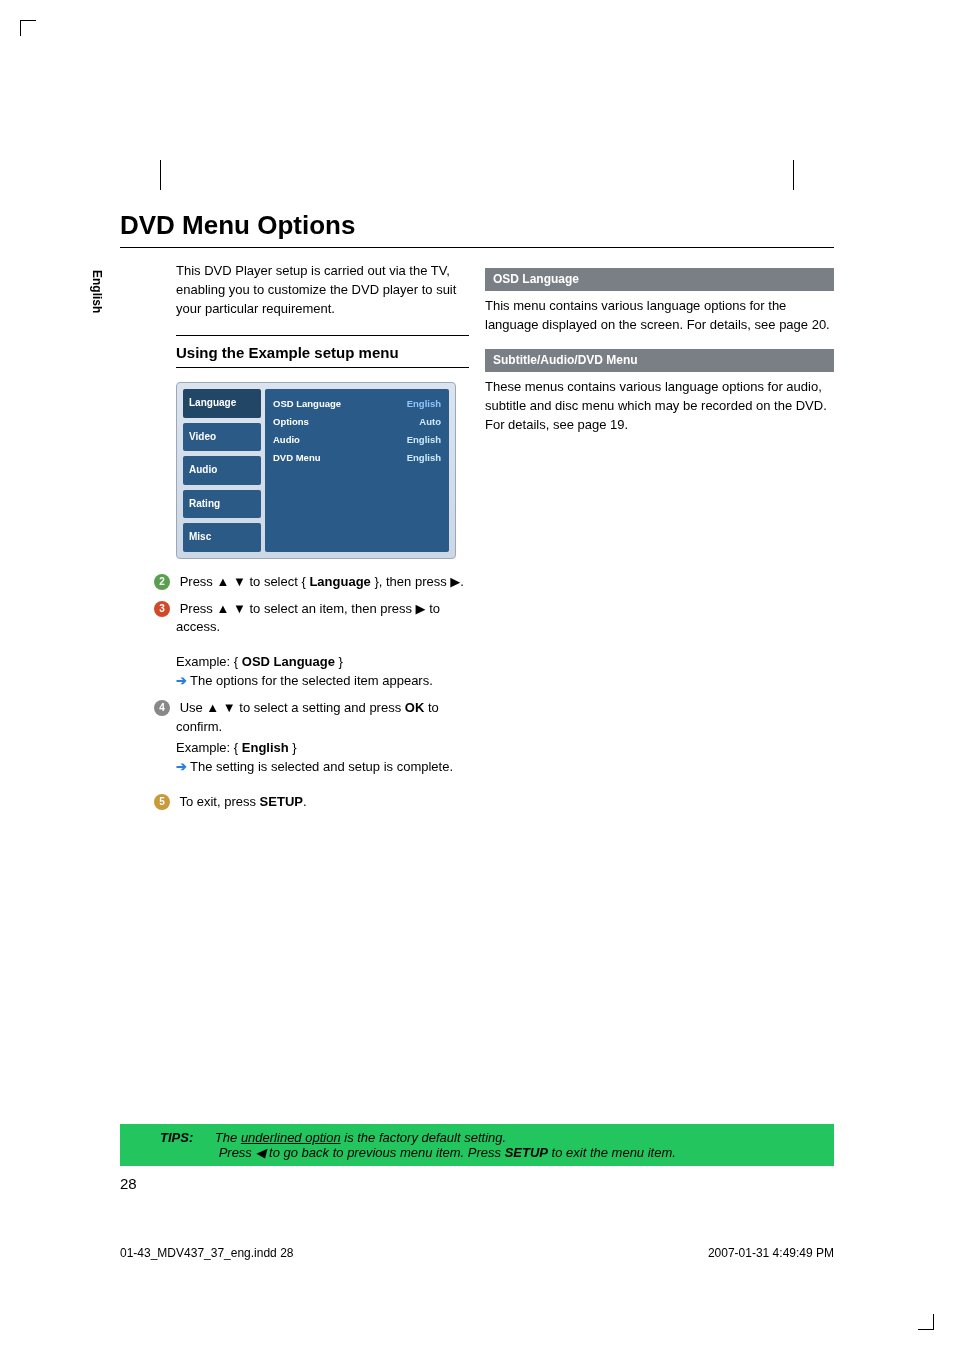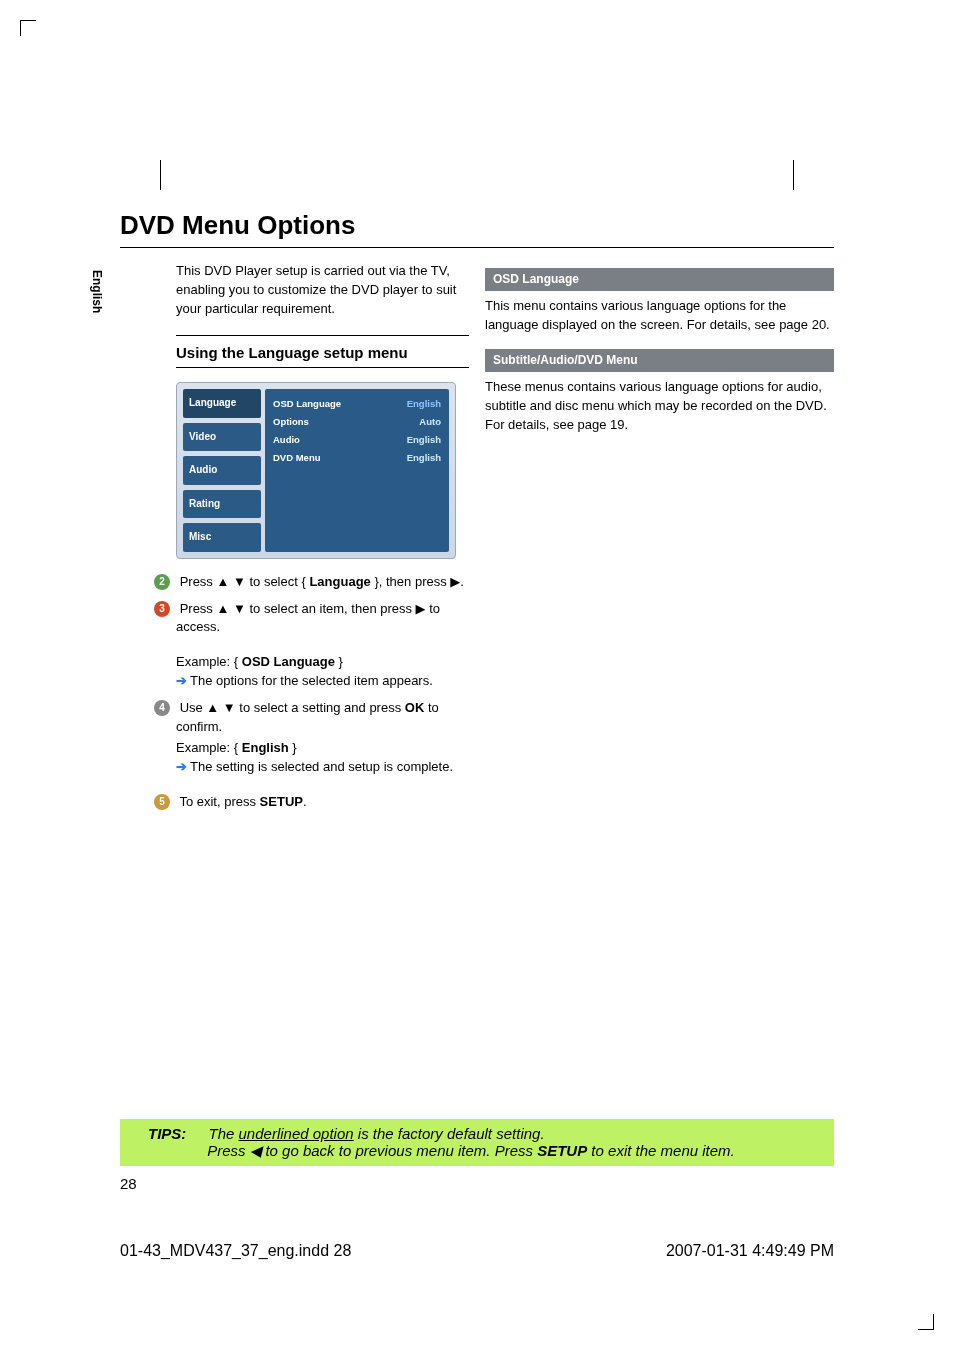--- a/index.html
+++ b/index.html
@@ -79,27 +79,27 @@
   .osd-tab.sel { background:#224766; }
   .osd-content { flex:1; background:#2a5b88; border-radius:2px; padding:6px 8px; min-height:150px;}
   .osd-row { display:flex; justify-content:space-between; padding:2px 0; font-weight:bold; font-size:9.5px;}
   .osd-val{ color:#cfeaff; }
   .osd-row.hi .osd-val{ color:#8fc4ff;}
 
   .grey-bar { background:#7a7f85; color:#fff; font-weight:bold; font-size:12px; padding:3px 8px; margin:6px 0 6px 0;}
 
   .tips-box {
     position:absolute; left:0; right:0; bottom:34px;
-    background:#bef264; font-size:15px; font-style:italic;
-    padding:6px 12px 6px 28px;
+    background:#22c55e; font-size:13px; font-style:italic;
+    padding:6px 12px 6px 40px;
   }
   .tips-box .label{ font-weight:bold; font-style:italic; margin-right:18px;}
   .page-num { position:absolute; left:0; bottom:8px; font-size:15px;}
 
-  .footer { position:absolute; left:120px; right:120px; bottom:90px; font-size:16px; display:flex; justify-content:space-between;}
+  .footer { position:absolute; left:120px; right:120px; bottom:90px; font-size:12px; display:flex; justify-content:space-between;}
 
   .u { text-decoration: underline; }
 </style>
 </head>
 <body>
 
 <div class="crop-tl"></div>
 <div class="crop-br"></div>
 <div class="side-tick-top"></div>
 <div class="side-tick-top-r"></div>
@@ -110,21 +110,21 @@
 
   <h1 class="title">DVD Menu Options</h1>
   <hr class="title-rule">
 
   <div class="columns">
 
     <div class="col">
       <div class="indent">This DVD Player setup is carried out via the TV, enabling you to customize the DVD player to suit your particular requirement.</div>
 
       <hr class="sub-hr">
-      <h2 class="section">Using the Language setup menu</h2>
+      <h2 class="section">Using the Example setup menu</h2>
       <hr class="sub-hr2">
 
 
       <div class="osd-panel">
         <div class="osd-inner">
           <div class="osd-tabs">
             <div class="osd-tab sel">Language</div>
             <div class="osd-tab">Video</div>
             <div class="osd-tab">Audio</div>
             <div class="osd-tab">Rating</div>

